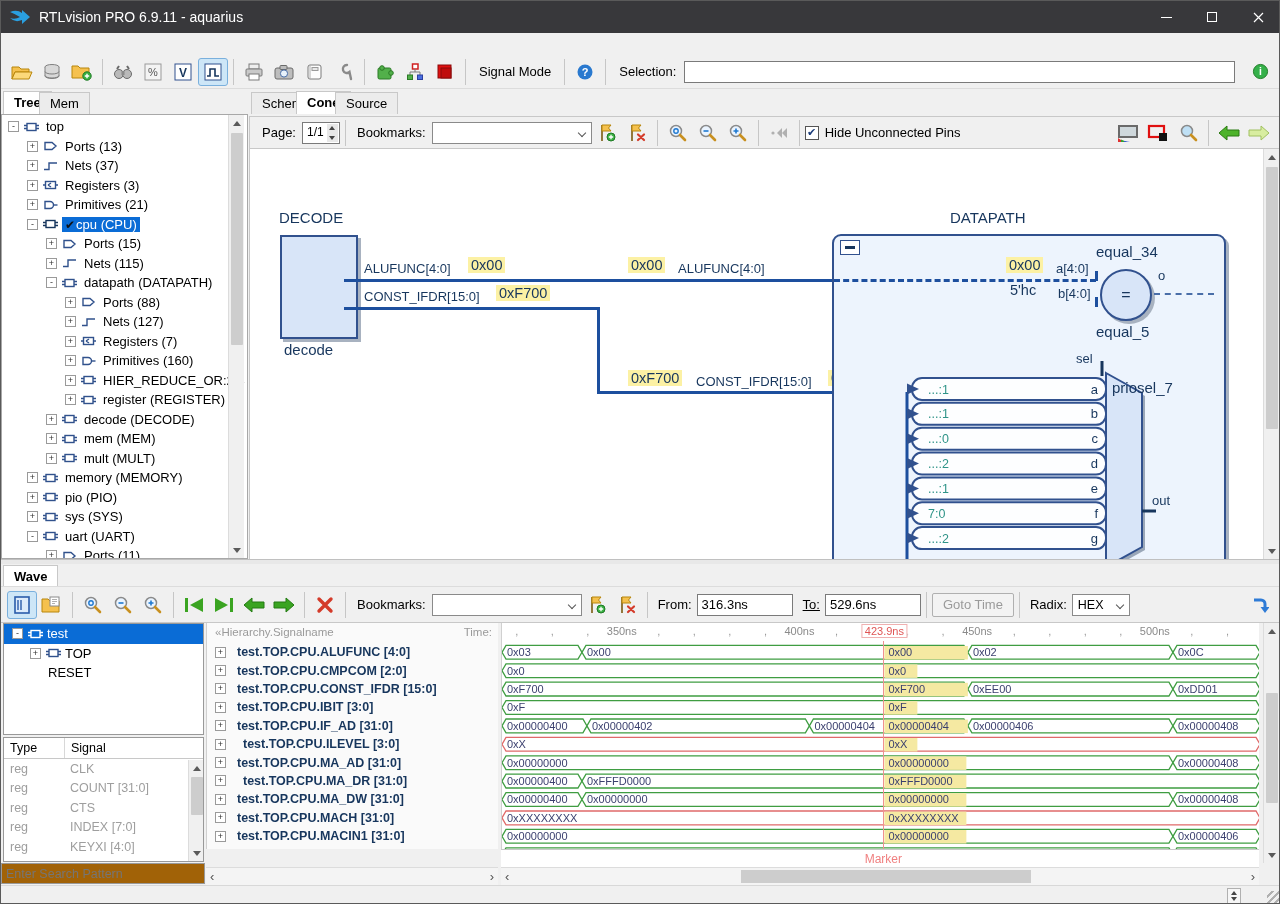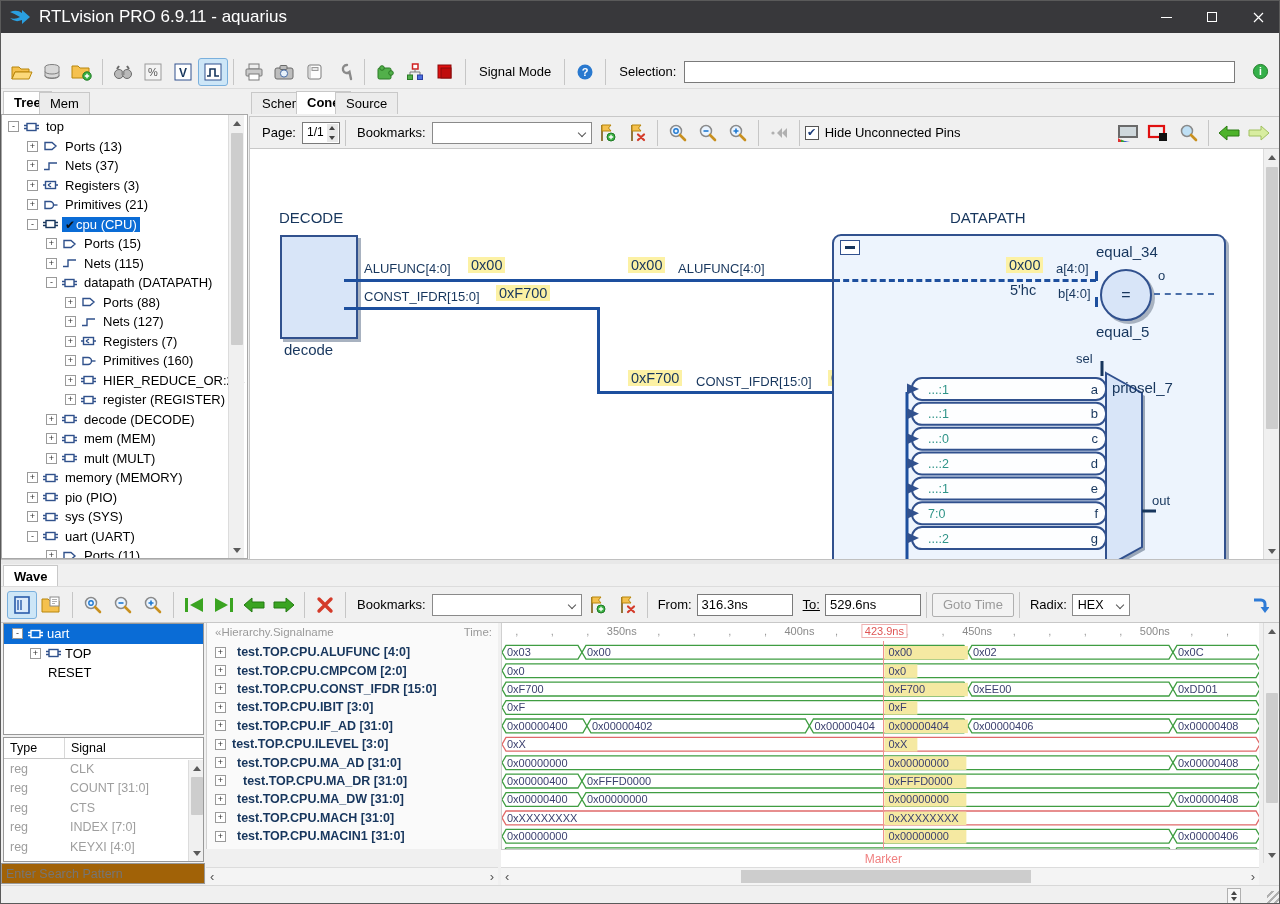--- a/index.html
+++ b/index.html
@@ -1,21 +1,21 @@
 <!DOCTYPE html>
 <html><head>
 <meta charset="utf-8">
 <style>
   html,body{margin:0;padding:0;background:#d4d4d4;font-family:"Liberation Sans",sans-serif;}
   *{box-sizing:border-box;}
   .window{position:relative;width:1280px;height:904px;background:#f0f0f0;border:1px solid #5a5a5a;overflow:hidden;font-size:13px;color:#000;}
   
   .titlebar{position:absolute;left:0;top:0;width:1280px;height:32px;background:#38383b;display:flex;align-items:center;color:#fff;}
   .titlebar .logo{width:22px;height:18px;margin:0 8px 0 8px;}
-  .title-text{font-size:17px;color:#fff;}
+  .title-text{font-size:14px;color:#fff;}
   .win-btns{margin-left:auto;display:flex;height:32px;}
   .win-btn{width:46px;height:32px;display:flex;align-items:center;justify-content:center;}
   .min-glyph{width:11px;height:1px;background:#fff;}
   .max-glyph{width:10px;height:10px;border:1px solid #fff;}
   
   .menubar{position:absolute;left:0;top:32px;width:1280px;height:22px;background:#fff;display:flex;align-items:center;padding-left:2px;border-bottom:1px solid #e8e8e8;}
   .menu-item{padding:2px 8px;}
   
   .toolbar{position:absolute;left:0;top:54px;width:1280px;height:34px;background:#f0f0f0;display:flex;align-items:center;padding:0 6px;border-bottom:1px solid #dcdcdc;}
   .tb-btn{width:30px;height:28px;display:flex;align-items:center;justify-content:center;border-radius:3px;flex:0 0 auto;}
@@ -757,21 +757,21 @@
       </div>
   </div>
 
   <div class="wl-tree">
       <div class="wl-row sel" style="padding-left: 8px;">
         <span class="exp">-</span>
         <svg width="15" height="12" class="hw-ico">
           <rect x="3" y="2.5" width="9" height="7" fill="none" stroke="#fff" stroke-width="1.4"></rect>
           <path d="M0,4.5 h3 M0,7.5 h3 M12,4.5 h3 M12,7.5 h3" fill="none" stroke="#fff" stroke-width="1.4"></path>
         </svg>
-        <span>uart</span>
+        <span>test</span>
       </div>
       <div class="wl-row" style="padding-left: 26px;">
         <span class="exp">+</span>
         <svg width="15" height="12" class="hw-ico">
           <rect x="3" y="2.5" width="9" height="7" fill="none" stroke="#30518c" stroke-width="1.4"></rect>
           <path d="M0,4.5 h3 M0,7.5 h3 M12,4.5 h3 M12,7.5 h3" fill="none" stroke="#30518c" stroke-width="1.4"></path>
         </svg>
         <span>TOP</span>
       </div>
       <div class="wl-row" style="padding-left: 44px;">
@@ -837,21 +837,21 @@
         <div class="name-row" style="top: 75.2px;">
           <span class="exp">+</span>
           <span class="nm" style="margin-left: 6px;">test.TOP.CPU.IBIT [3:0]</span>
         </div>
         <div class="name-row" style="top: 93.6px;">
           <span class="exp">+</span>
           <span class="nm" style="margin-left: 6px;">test.TOP.CPU.IF_AD [31:0]</span>
         </div>
         <div class="name-row" style="top: 112px;">
           <span class="exp">+</span>
-          <span class="nm" style="margin-left: 1px;">test.TOP.CPU.ILEVEL [3:0]</span>
+          <span class="nm" style="margin-left: 12px;">test.TOP.CPU.ILEVEL [3:0]</span>
         </div>
         <div class="name-row" style="top: 130.4px;">
           <span class="exp">+</span>
           <span class="nm" style="margin-left: 6px;">test.TOP.CPU.MA_AD [31:0]</span>
         </div>
         <div class="name-row" style="top: 148.8px;">
           <span class="exp">+</span>
           <span class="nm" style="margin-left: 12px;">test.TOP.CPU.MA_DR [31:0]</span>
         </div>
         <div class="name-row" style="top: 167.2px;">

